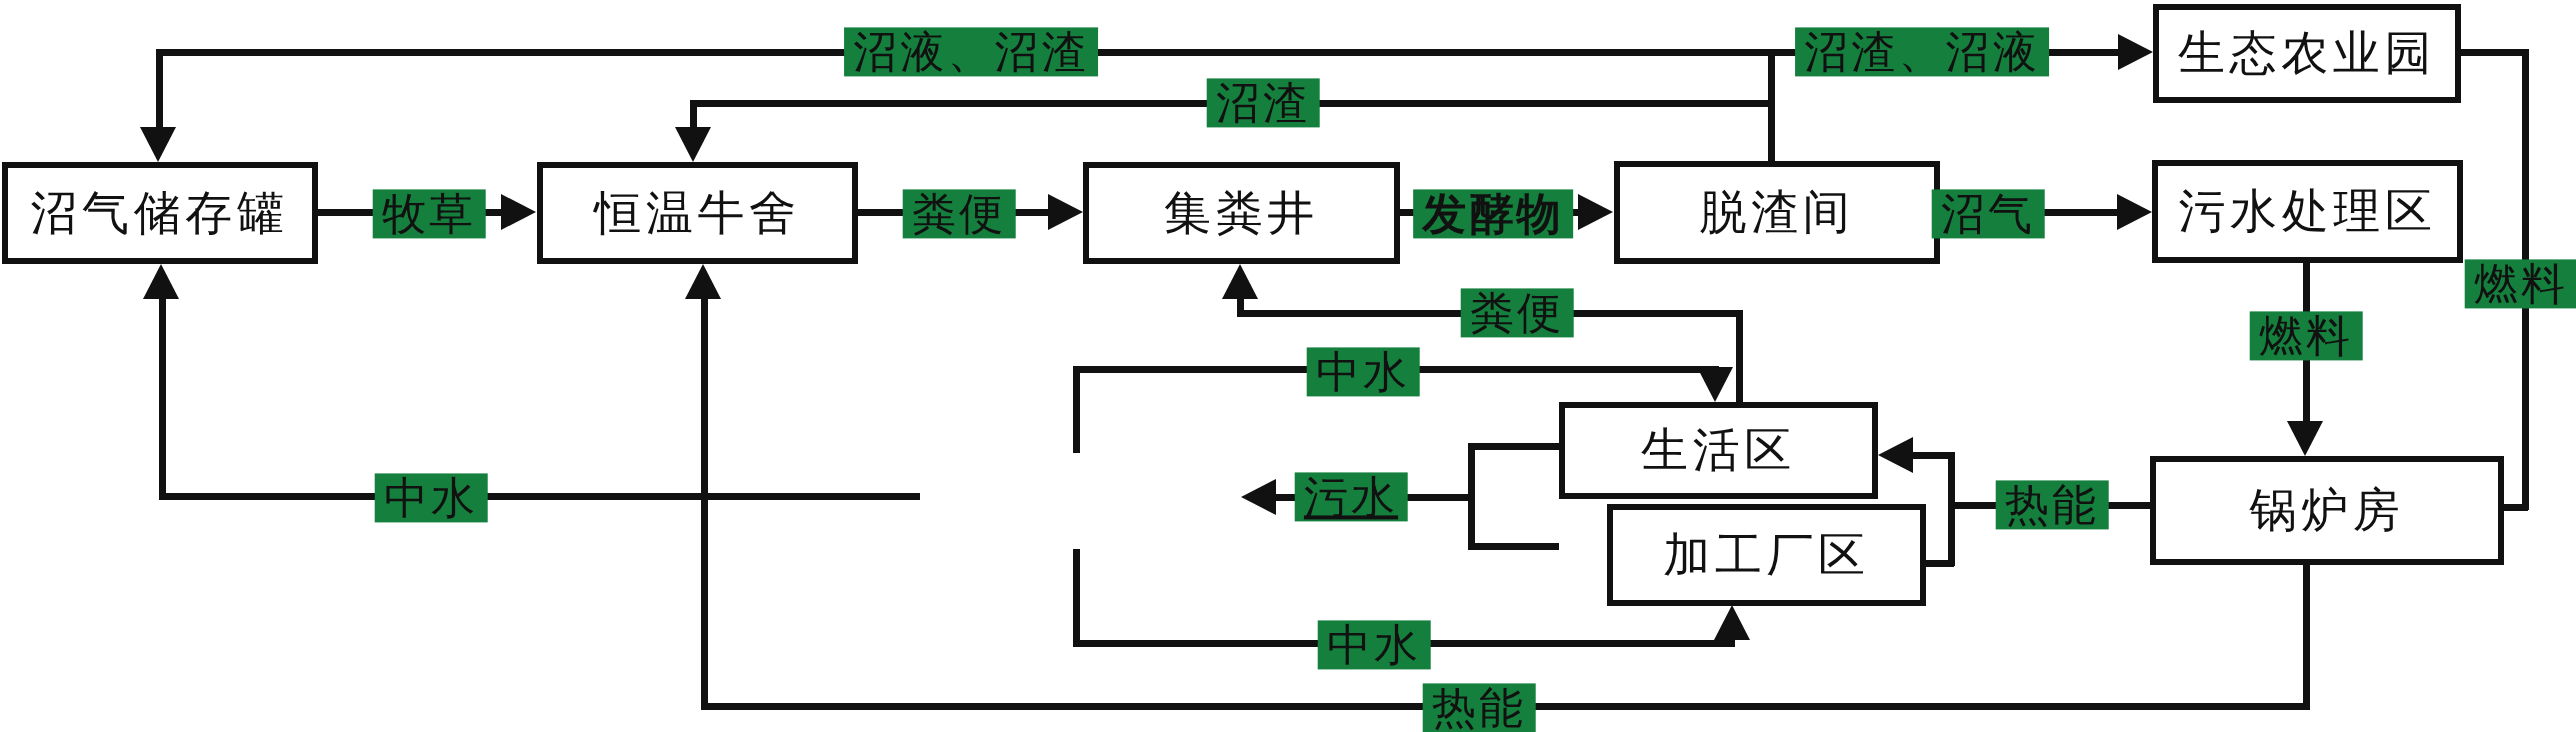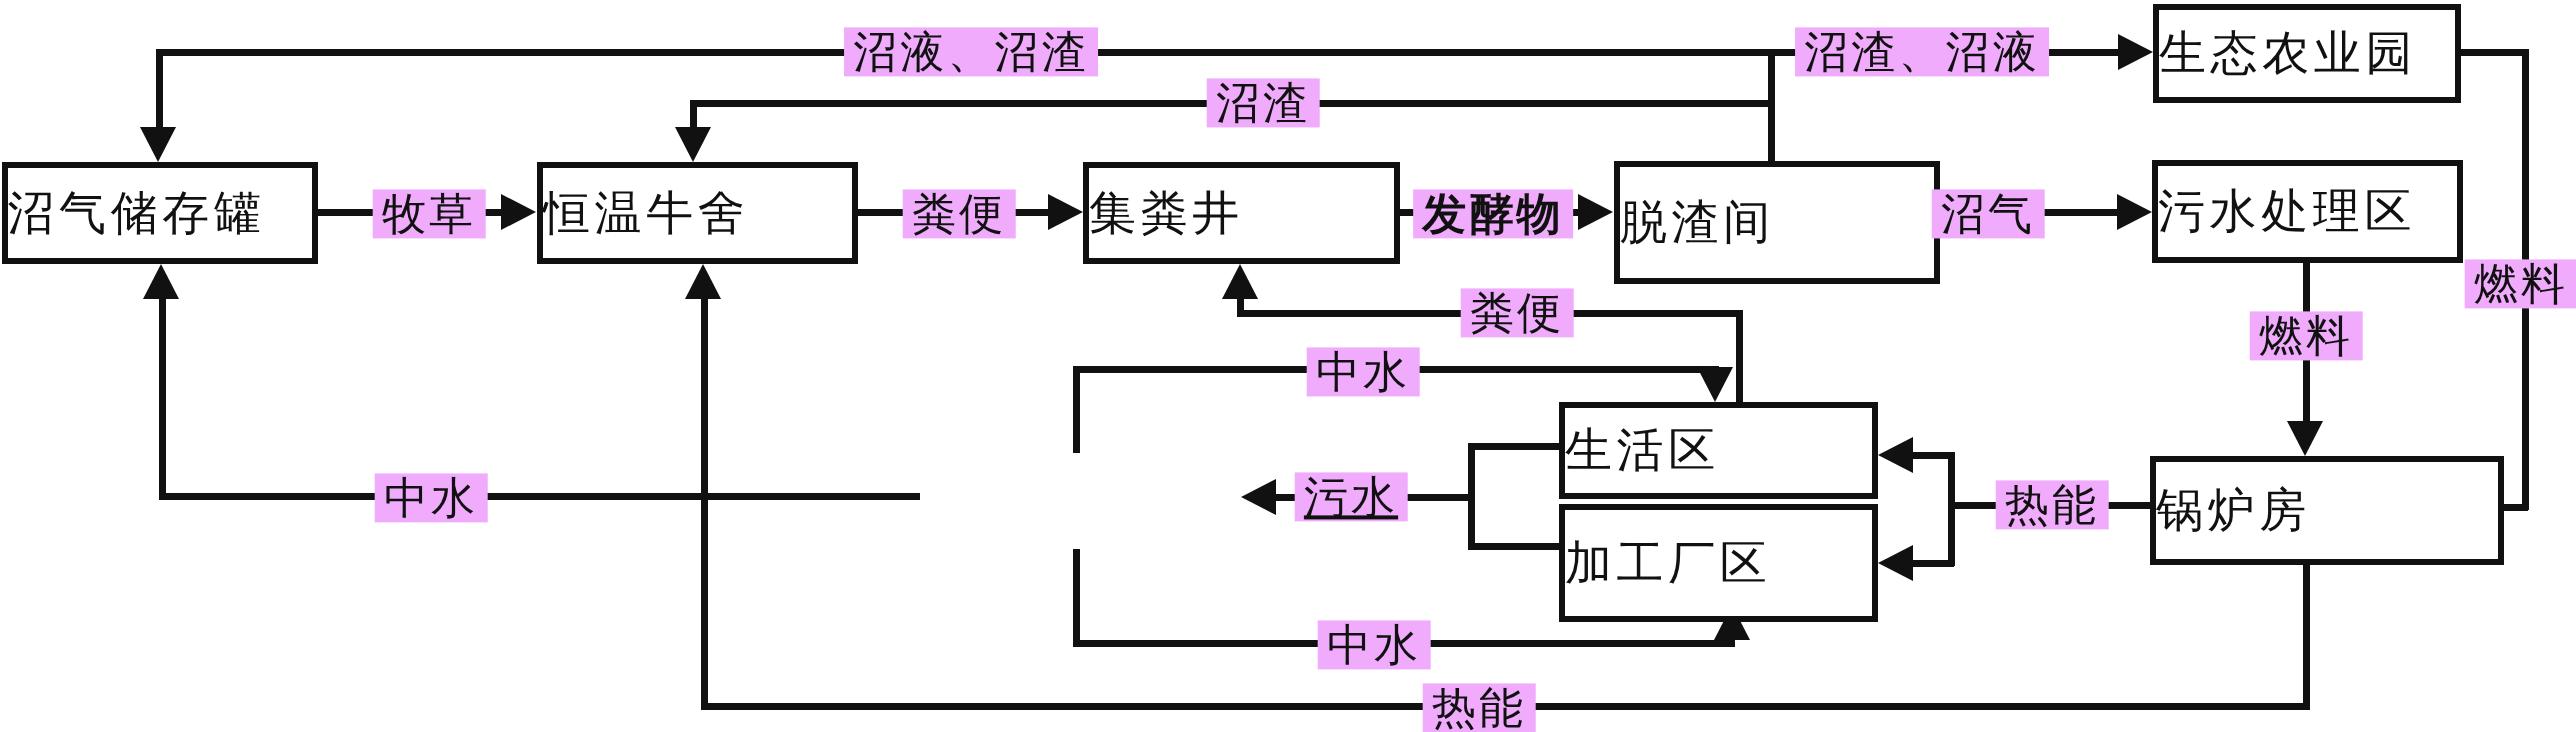--- a/index.html
+++ b/index.html
@@ -2,29 +2,29 @@
 <html style="font-size:12.2px"><head>
 <meta charset="utf-8">
 <style>
   html,body{margin:0;padding:0;background:#ffffff;}
   #diagram{
     position:relative;width:2576px;height:733px;background:#ffffff;
     font-family:"DejaVu Serif","Liberation Serif",serif;color:#111;
   }
   .box{
     position:absolute;border:6.9px solid #111;background:#fff;
-    display:flex;align-items:center;justify-content:flex-start;
+    display:flex;align-items:center;justify-content:center;
     font-size:47px;letter-spacing:4.6px;white-space:nowrap;box-sizing:border-box;
   }
   .hl,.vl{position:absolute;background:#111;}
   .hl{height:6.9px;}
   .vl{width:6.9px;}
   .lbl{
     position:absolute;transform:translate(-50%,-50%);
-    background:#f0abfc;padding:1.5px 9.2px;font-size:44px;letter-spacing:3.1px;
+    background:#15803d;padding:1.5px 9.2px;font-size:44px;letter-spacing:3.1px;
     white-space:nowrap;line-height:1.05;
   }
   .ar{position:absolute;width:0;height:0;}
   .ar-right{border-top:18.3px solid transparent;border-bottom:18.3px solid transparent;border-left:35px solid #111;}
   .ar-left {border-top:18.3px solid transparent;border-bottom:18.3px solid transparent;border-right:35px solid #111;}
   .ar-down {border-left:18.3px solid transparent;border-right:18.3px solid transparent;border-top:35px solid #111;}
   .ar-up   {border-left:18.3px solid transparent;border-right:18.3px solid transparent;border-bottom:35px solid #111;}
 </style>
 </head>
 <body>
@@ -96,33 +96,33 @@
 
   <div class="box" style="left:1.5px;top:162px;width:316px;height:102px;">
     <span>沼气储存罐</span>
   </div>
   <div class="box" style="left:1083px;top:162px;width:317px;height:102px;">
     <span>集粪井</span>
   </div>
   <div class="box" style="left:537px;top:162px;width:321px;height:102px;">
     <span>恒温牛舍</span>
   </div>
-  <div class="box" style="left:1614px;top:161px;width:326px;height:123px;">
+  <div class="box" style="left:1614px;top:161px;width:326px;height:103px;">
     <span>脱渣间</span>
   </div>
   <div class="box" style="left:2152px;top:160px;width:311px;height:103px;">
     <span>污水处理区</span>
   </div>
   <div class="box" style="left:2153px;top:3.8px;width:308px;height:99px;">
     <span>生态农业园</span>
   </div>
   <div class="box" style="left:1559px;top:402px;width:319px;height:97px;">
     <span>生活区</span>
   </div>
-  <div class="box" style="left:1559px;top:504px;width:319px;height:118px;">
+  <div class="box" style="left:1607px;top:504px;width:319px;height:102px;">
     <span>加工厂区</span>
   </div>
   <div class="box" style="left:2150px;top:456px;width:354px;height:109px;">
     <span>锅炉房</span>
   </div>
 
   <div class="lbl" style="left:971px;top:52px;">沼液、沼渣</div>
   <div class="lbl" style="left:1263px;top:103px;">沼渣</div>
   <div class="lbl" style="left:1922px;top:52px;">沼渣、沼液</div>
   <div class="lbl" style="left:429px;top:214px;">牧草</div>

